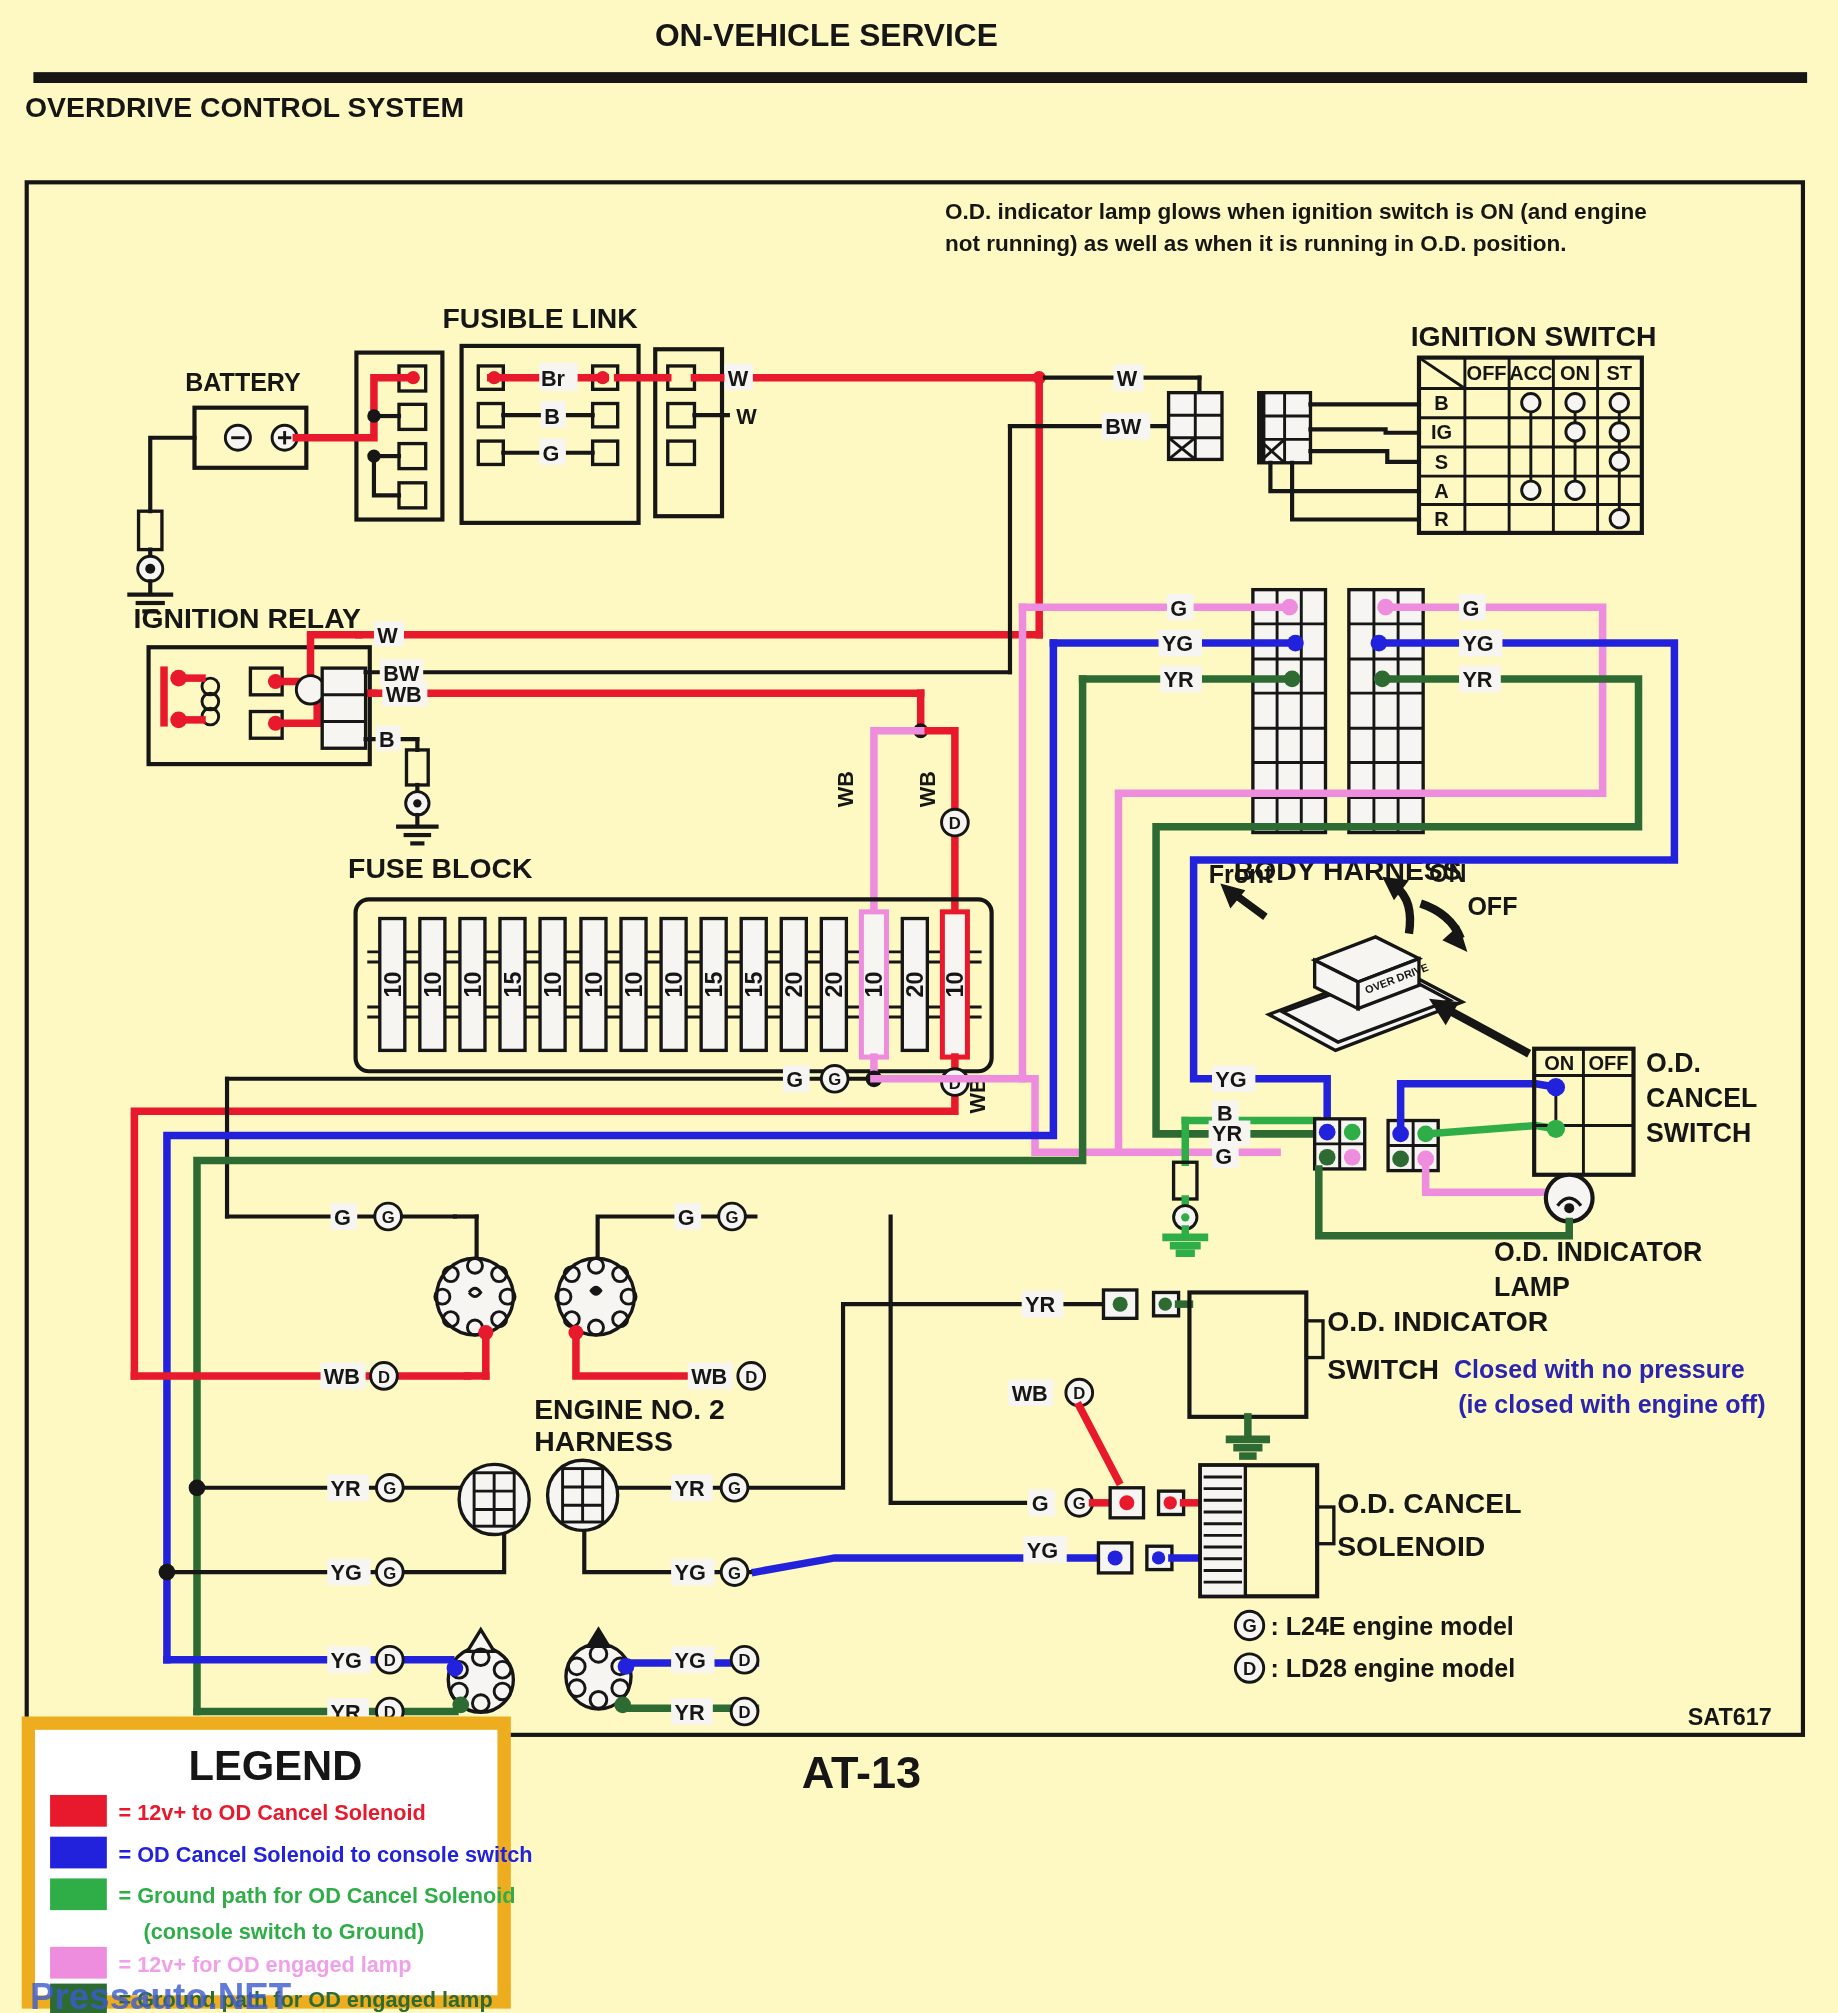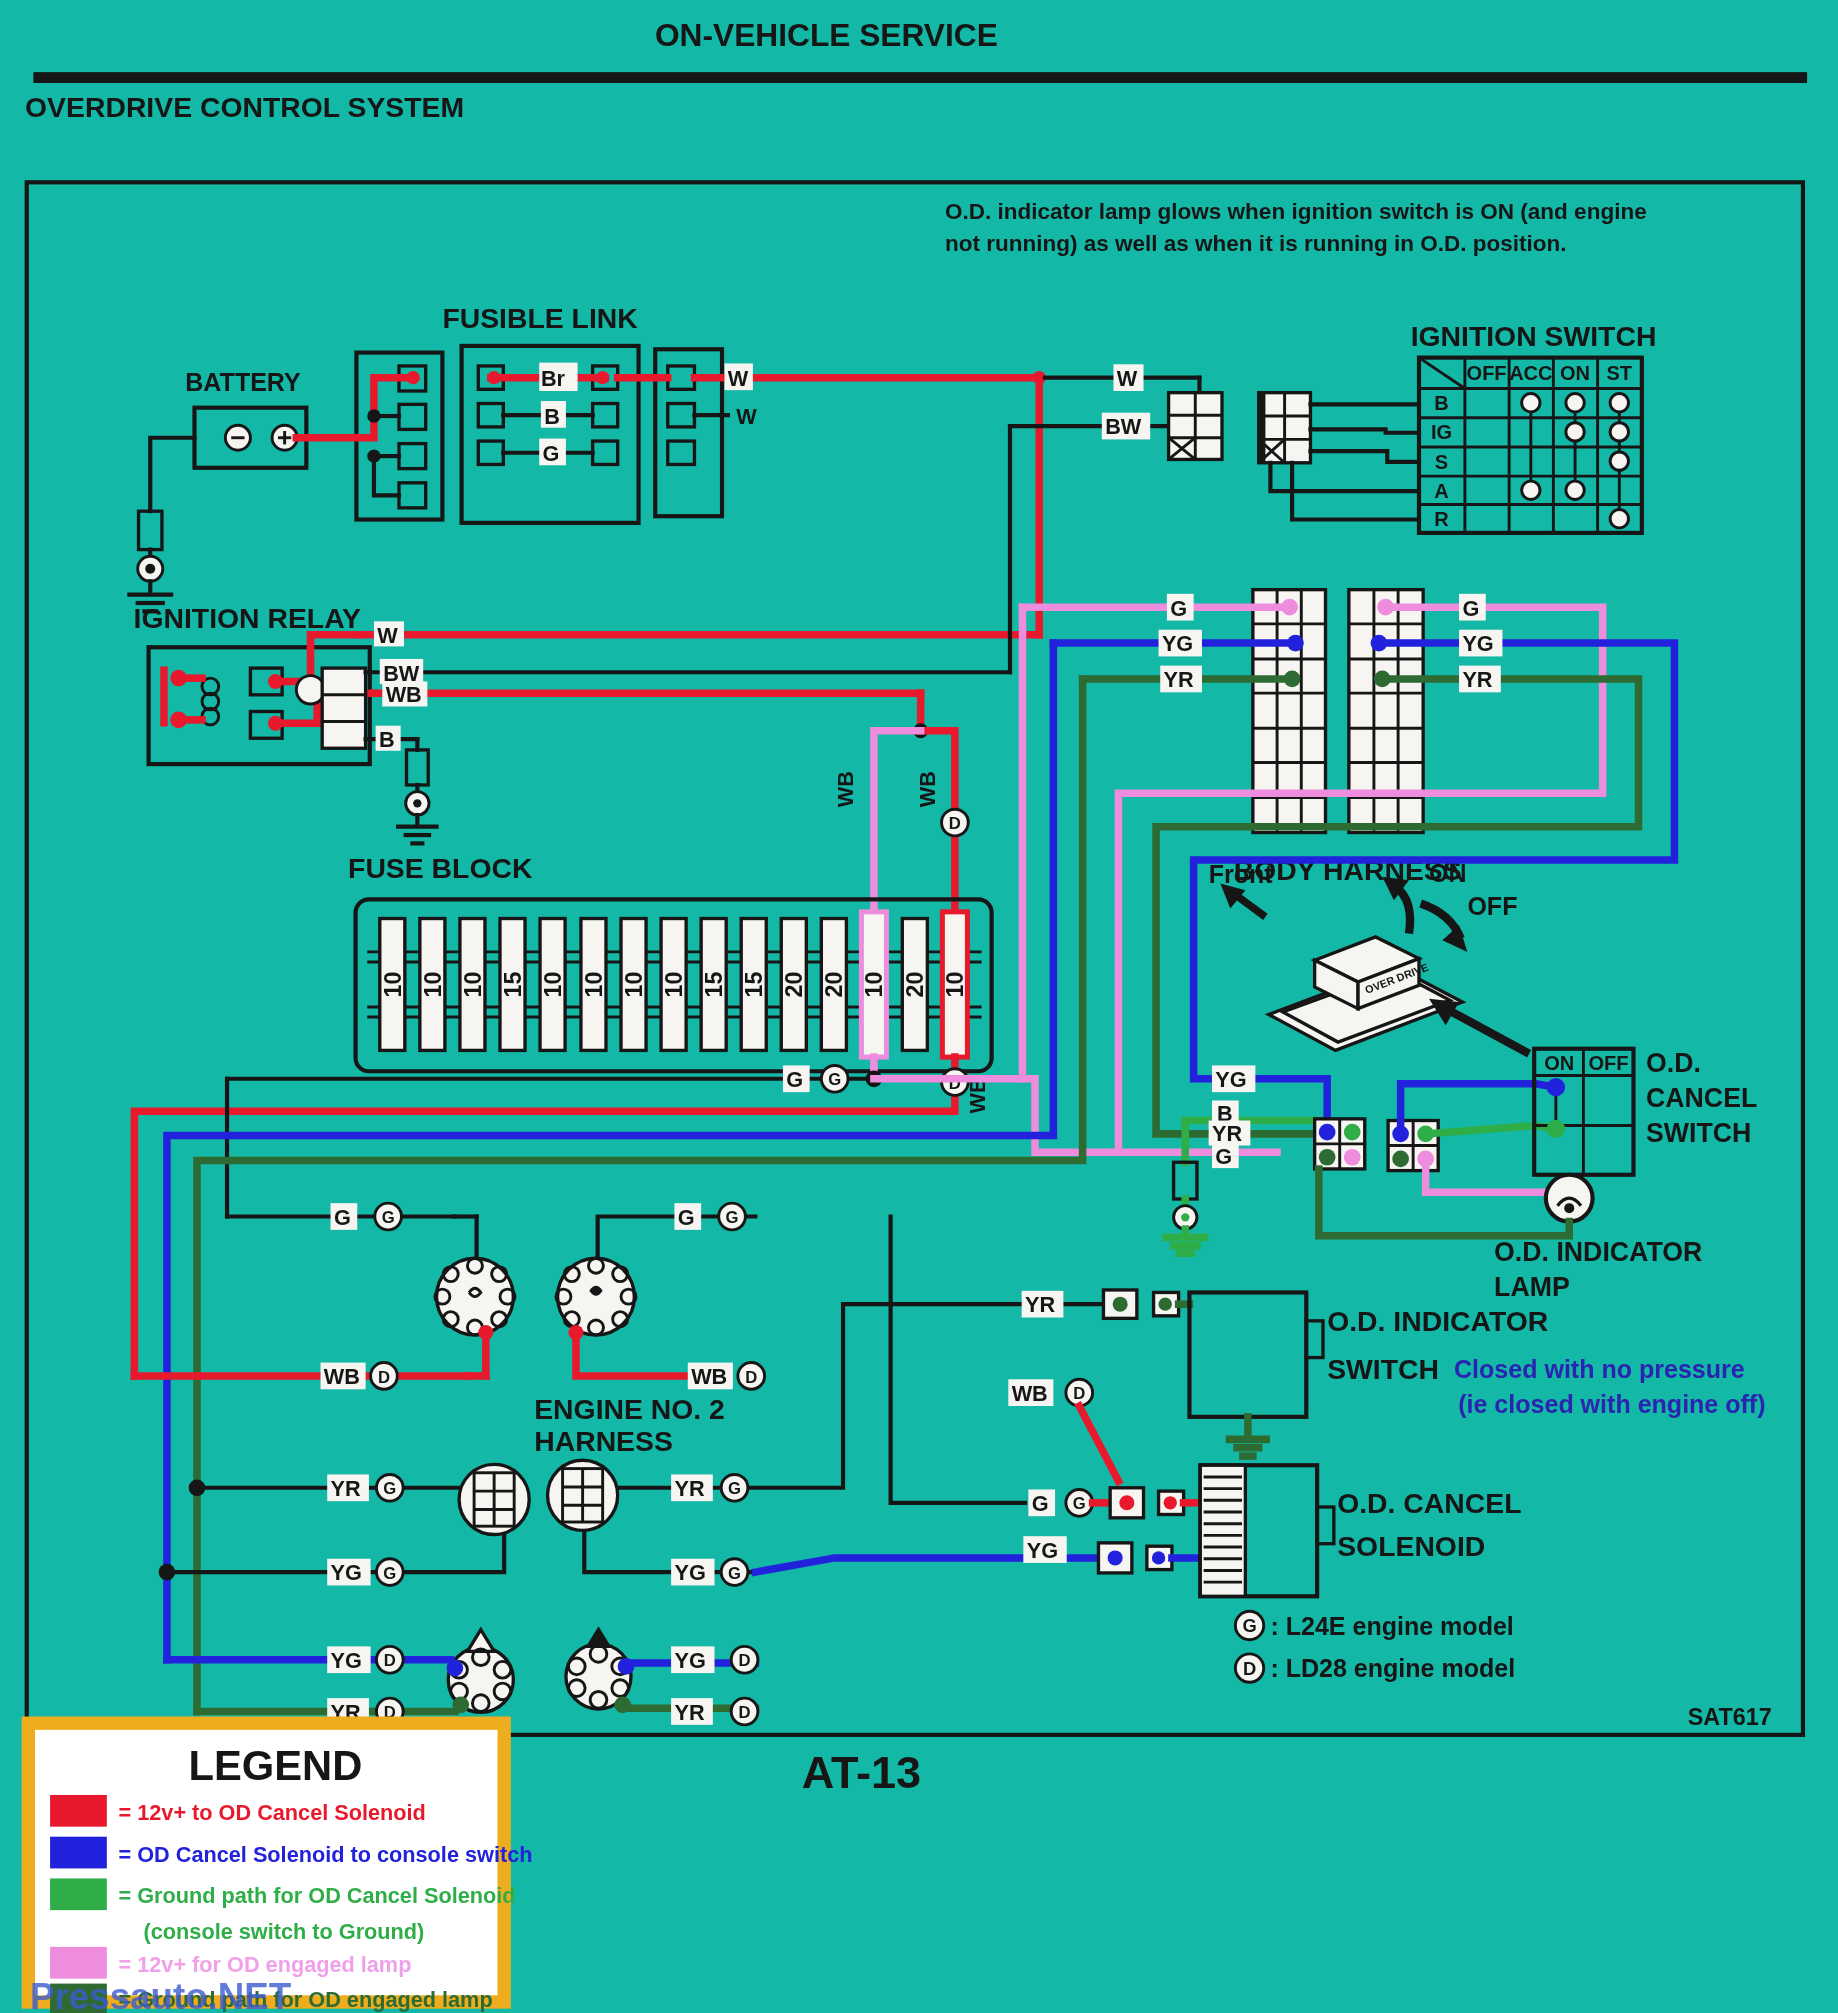--- a/index.html
+++ b/index.html
@@ -1,17 +1,17 @@
 <!DOCTYPE html>
 <html style="font-size:13.4px"><head>
 <meta charset="utf-8">
 <style>
   html,body{margin:0;padding:0;background:#e9edee;}
   body{width:1838px;height:2014px;position:relative;font-family:"Liberation Sans",sans-serif;}
-  .page{position:absolute;inset:0;background:#14b8a6;text-align:right;}
+  .page{position:absolute;inset:0;background:#fef9c3;text-align:right;}
   svg{position:absolute;left:0;top:0;}
   
   text{font-family:"Liberation Sans",sans-serif;font-weight:bold;fill:#161616;}
   .s20{font-size:20px}.s22{font-size:22px}.s24{font-size:24px}.s26{font-size:26px}
   .s27{font-size:27px}.s28{font-size:28px}.s30{font-size:30px}.s32{font-size:32px}
   .s34{font-size:34px}.s38{font-size:38px}.s44{font-size:44px}.s50{font-size:50px}.s54{font-size:54px}
   .mid{text-anchor:middle}
   .fr{fill:#e8192c}.fb{fill:#2222dd}.fg{fill:#2fae48}.fdg{fill:#2d6b33}.fp{fill:#f0a0e8}.fan{fill:#2a24b0}
   
   .lk{stroke:#161616;stroke-width:5;fill:none;stroke-linecap:square}

